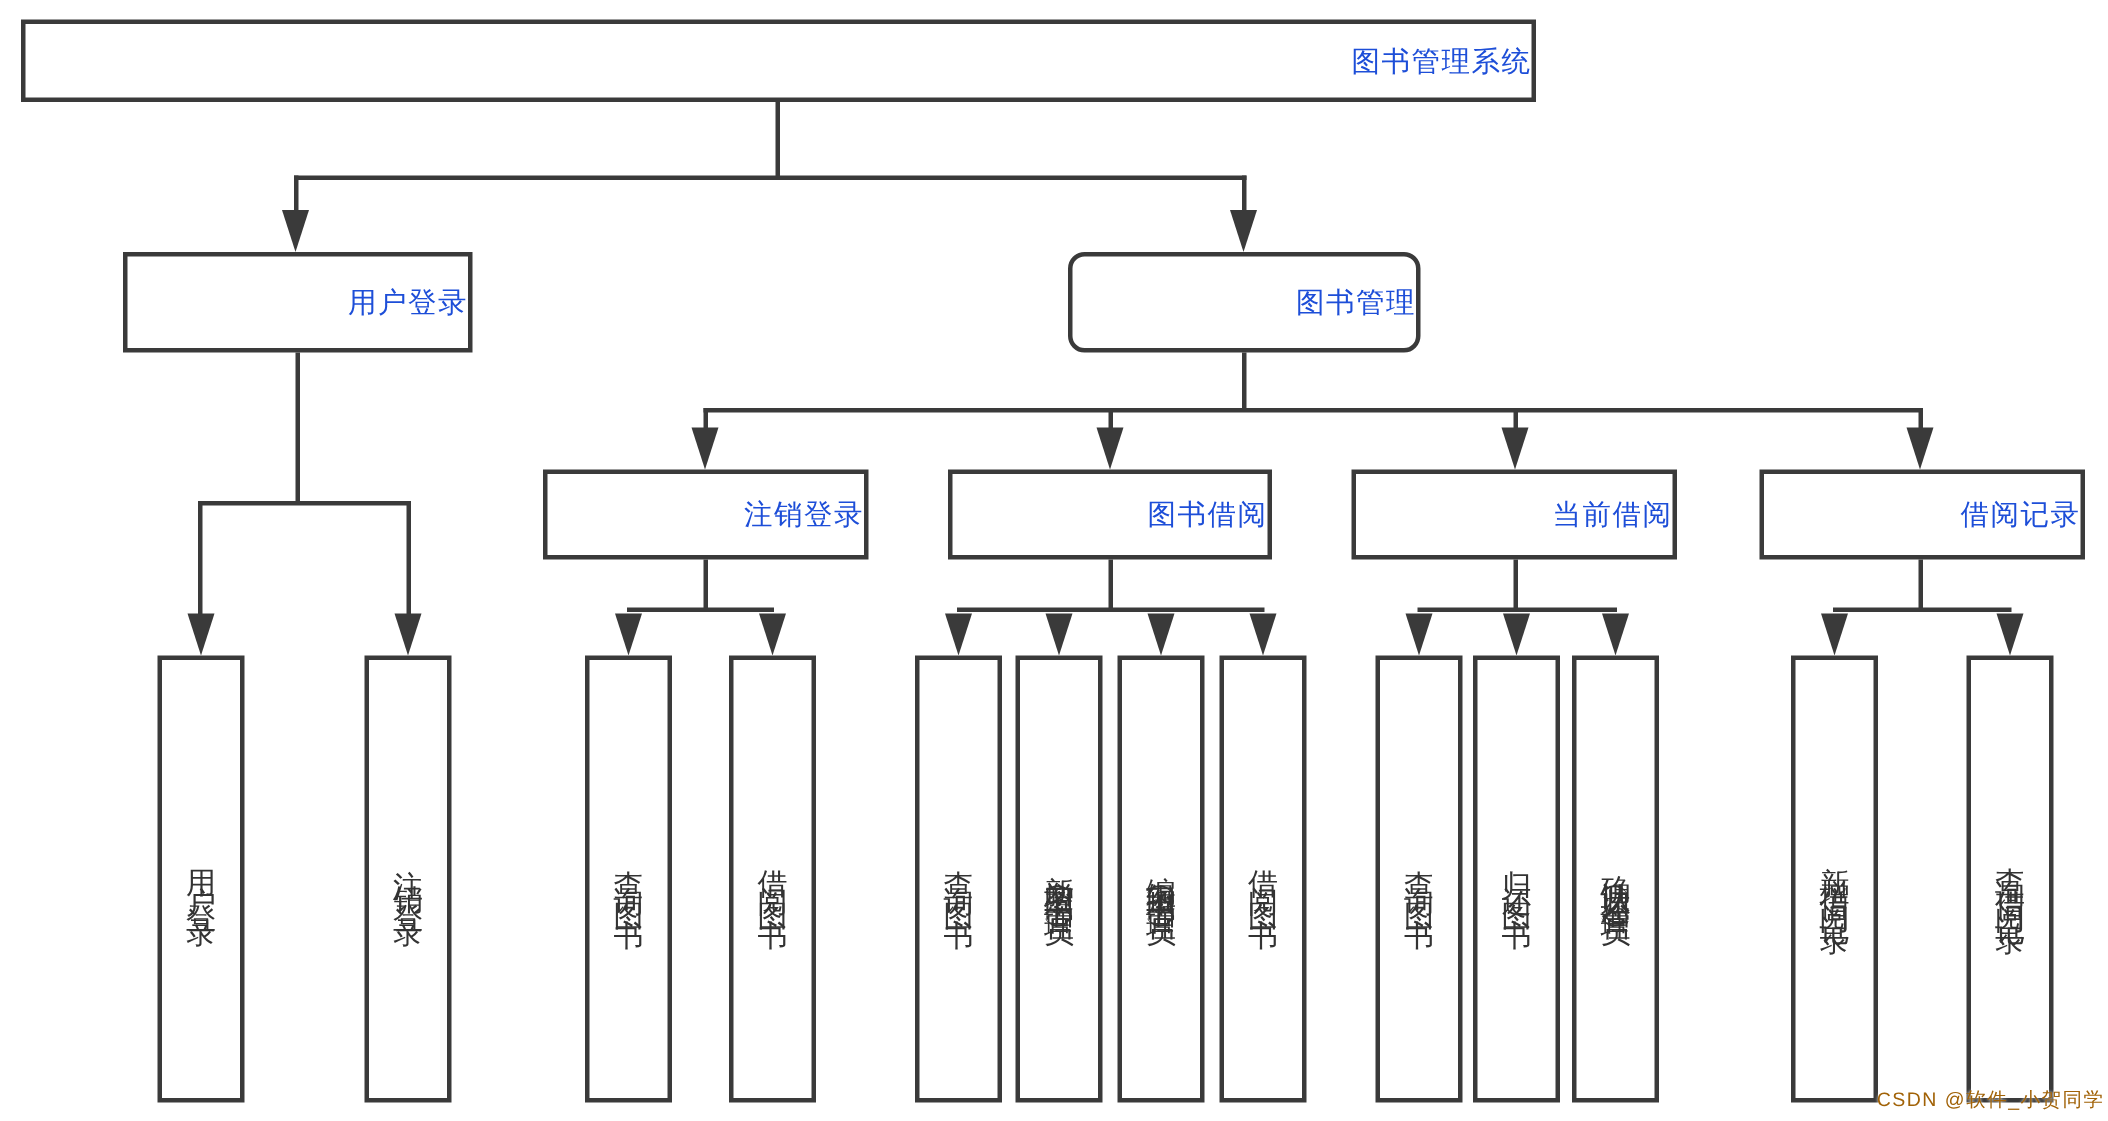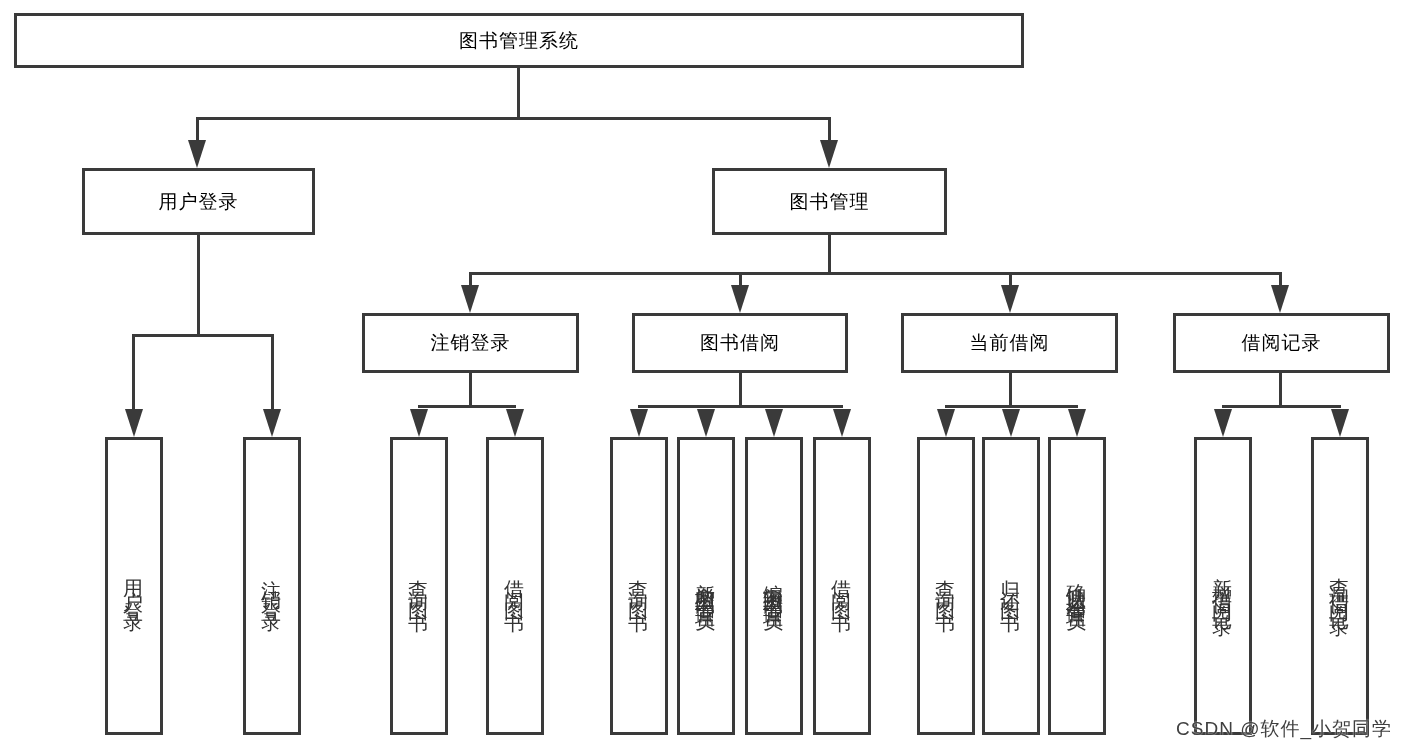--- a/index.html
+++ b/index.html
@@ -10,24 +10,24 @@
     font-family:"Liberation Sans",sans-serif;
     color:#333333;
     overflow:hidden;
   }
   
   .box{
     position:absolute;
     box-sizing:border-box;
     border:3px solid #3a3a3a;
     background:#ffffff;
-    display:flex;align-items:center;justify-content:center;
+    display:flex;align-items:center;justify-content:flex-end;
     font-size:19px;
     letter-spacing:1px;
-    color:#000000;
+    color:#1d4ed8;
   }
   
   .vbox{
     position:absolute;
     box-sizing:border-box;
     border:3px solid #3a3a3a;
     background:#ffffff;
     top:437px;height:298px;width:58px;
     display:flex;align-items:center;justify-content:center;
     font-size:20px;
@@ -47,23 +47,23 @@
   .vl{width:3px;}
   
   .ar{
     position:absolute;width:0;height:0;
     border-left:9px solid transparent;
     border-right:9px solid transparent;
     border-top:28px solid #3a3a3a;
   }
   .watermark{
     position:absolute;
-    right:13px;bottom:5px;
-    font-size:19px;
-    color:#404040;
+    right:2px;bottom:5px;
+    font-size:13px;
+    color:#a16207;
     letter-spacing:1px;
     text-shadow:0 0 2px #ffffff;
   }
 </style>
 </head>
 <body>
 
 <div class="stage">
 
   <div class="box" style="left:14px;top:13px;width:1010px;height:55px;">
@@ -73,21 +73,21 @@
   <div class="vl" style="left:517px;top:68px;height:50px;"></div>
   <div class="hl" style="left:196px;top:117px;width:635px;"></div>
   <div class="vl" style="left:196px;top:117px;height:26px;"></div>
   <div class="vl" style="left:828px;top:117px;height:26px;"></div>
   <div class="ar" style="left:188px;top:140px;"></div>
   <div class="ar" style="left:820px;top:140px;"></div>
 
   <div class="box" style="left:82px;top:168px;width:233px;height:67px;">
     <span>用户登录</span>
   </div>
-  <div class="box" style="left:712px;top:168px;width:235px;height:67px;">
+  <div class="box" style="left:712px;top:168px;width:235px;height:67px;border-radius:11px;">
     <span>图书管理</span>
   </div>
 
   <div class="vl" style="left:197px;top:235px;height:100px;"></div>
   <div class="hl" style="left:132px;top:334px;width:142px;"></div>
   <div class="vl" style="left:132px;top:334px;height:76px;"></div>
   <div class="vl" style="left:271px;top:334px;height:76px;"></div>
   <div class="ar" style="left:125px;top:409px;"></div>
   <div class="ar" style="left:263px;top:409px;"></div>
 

